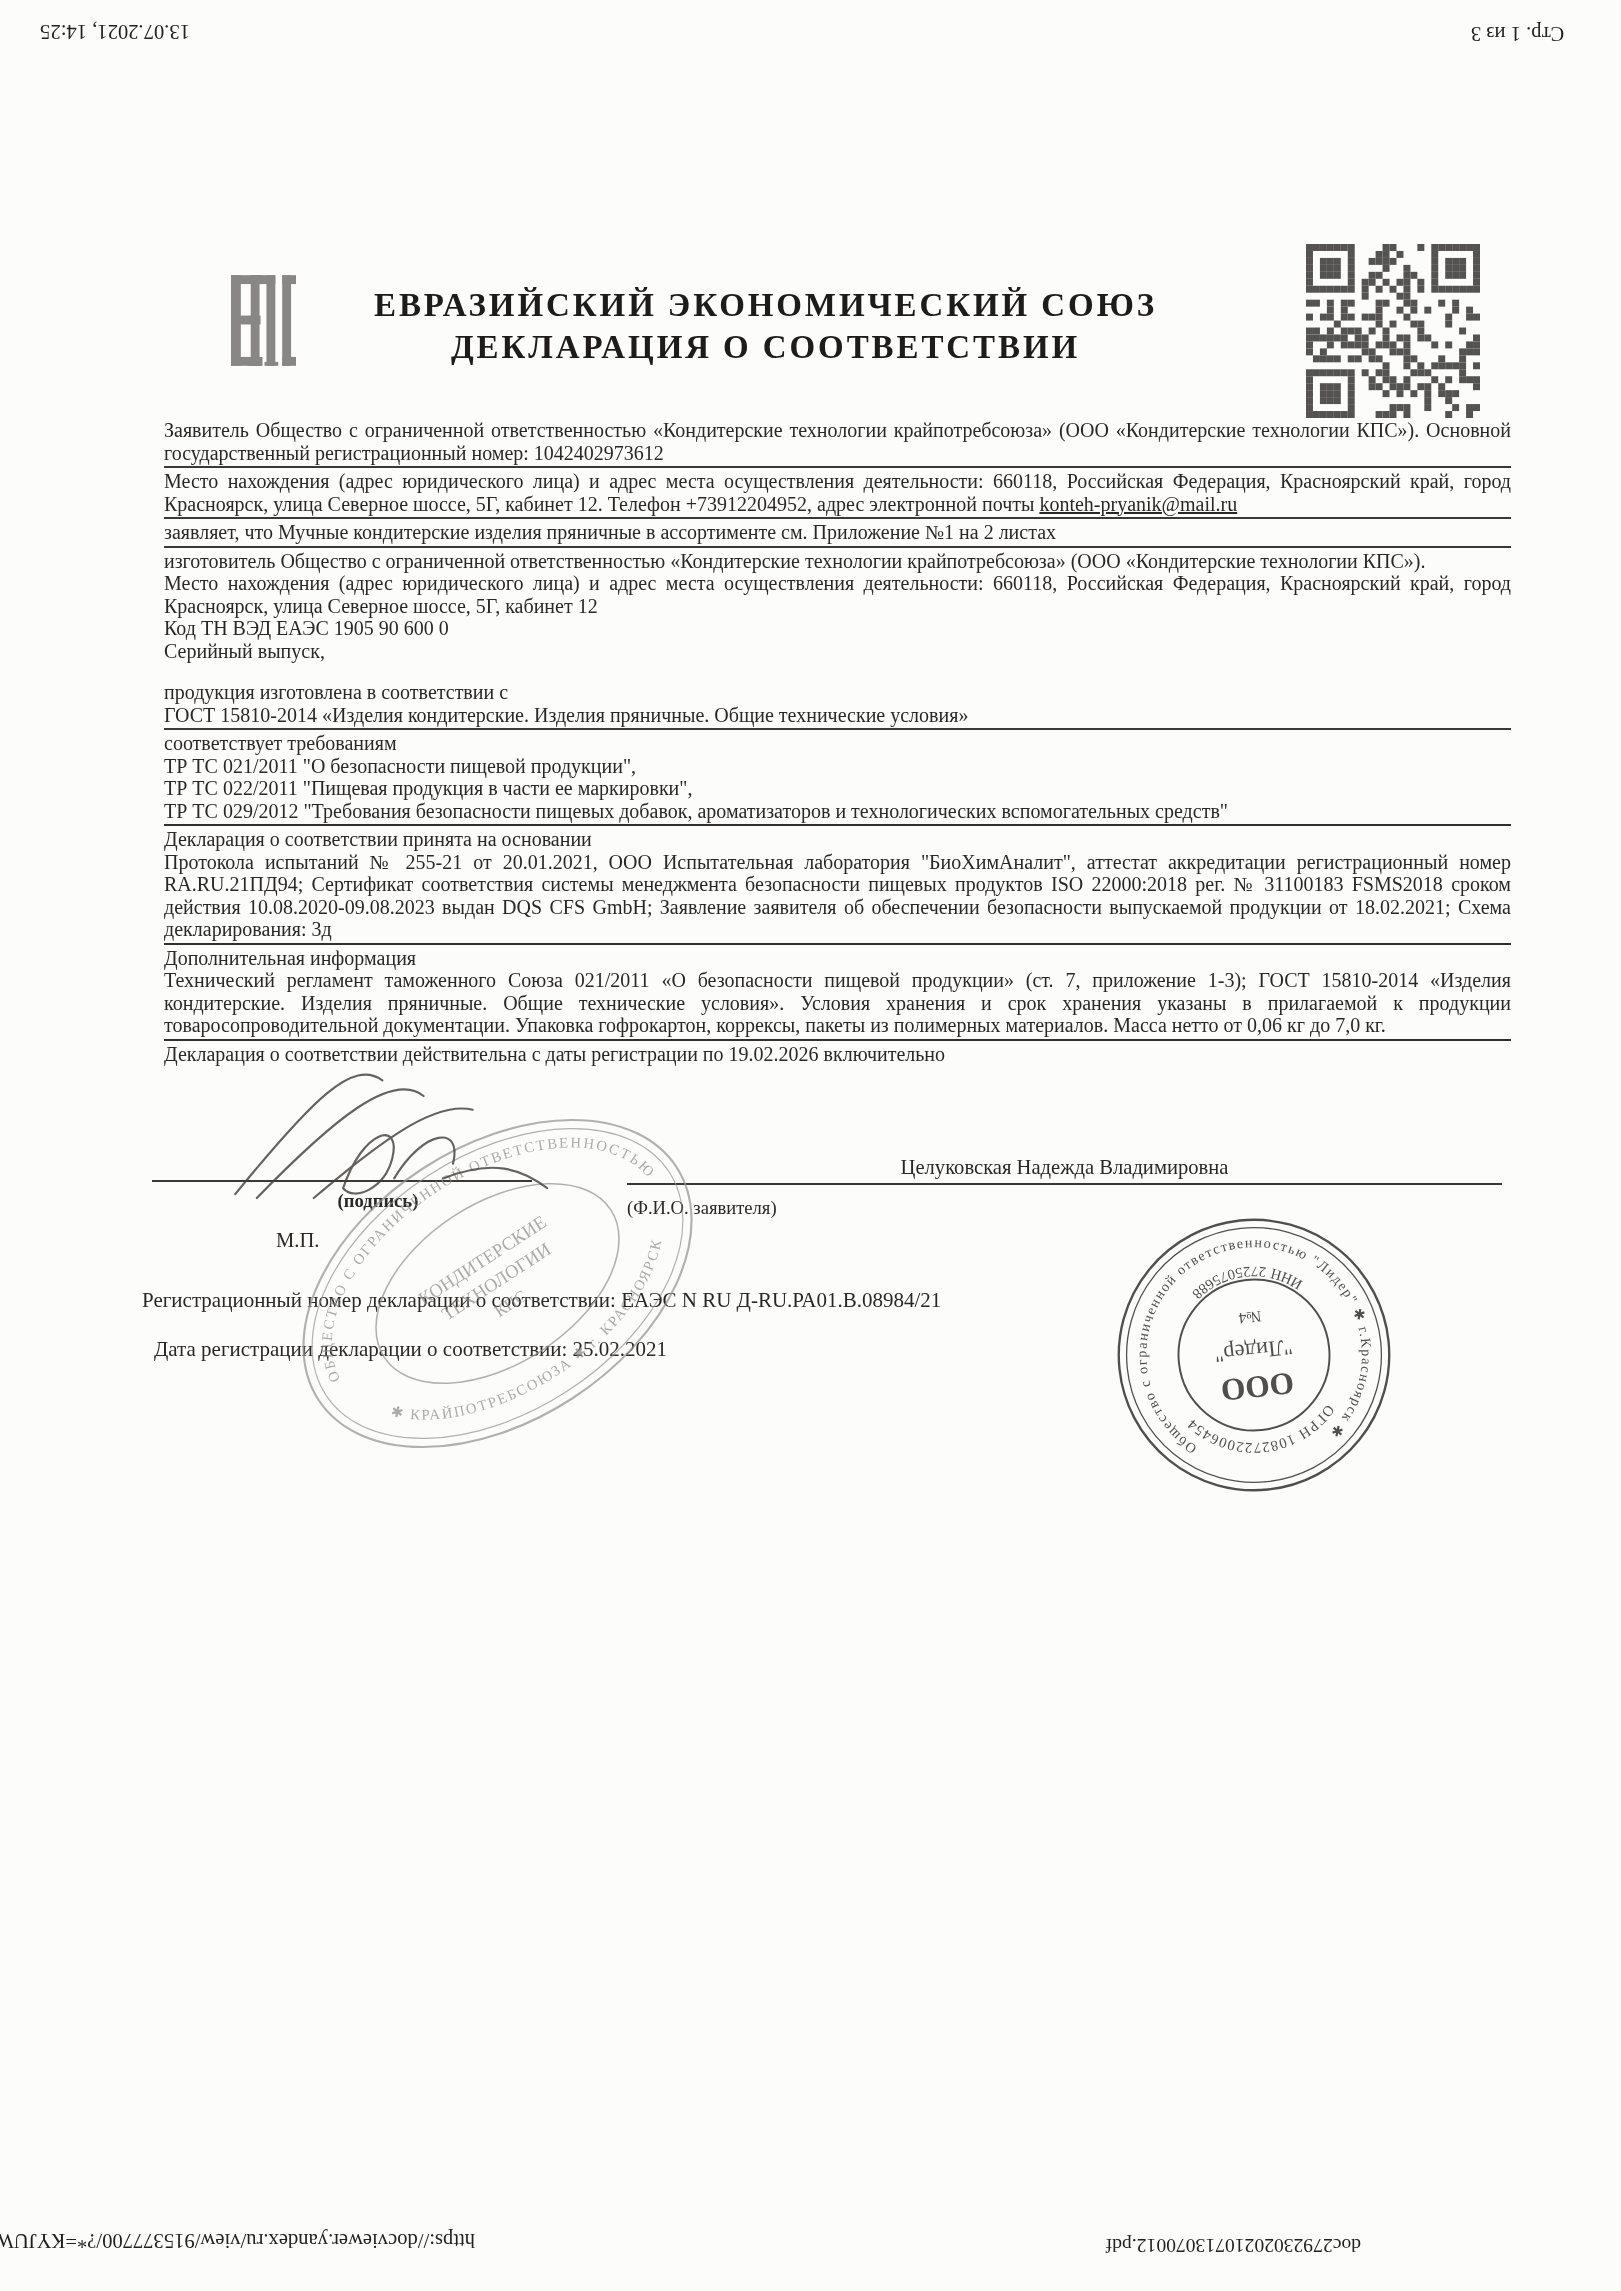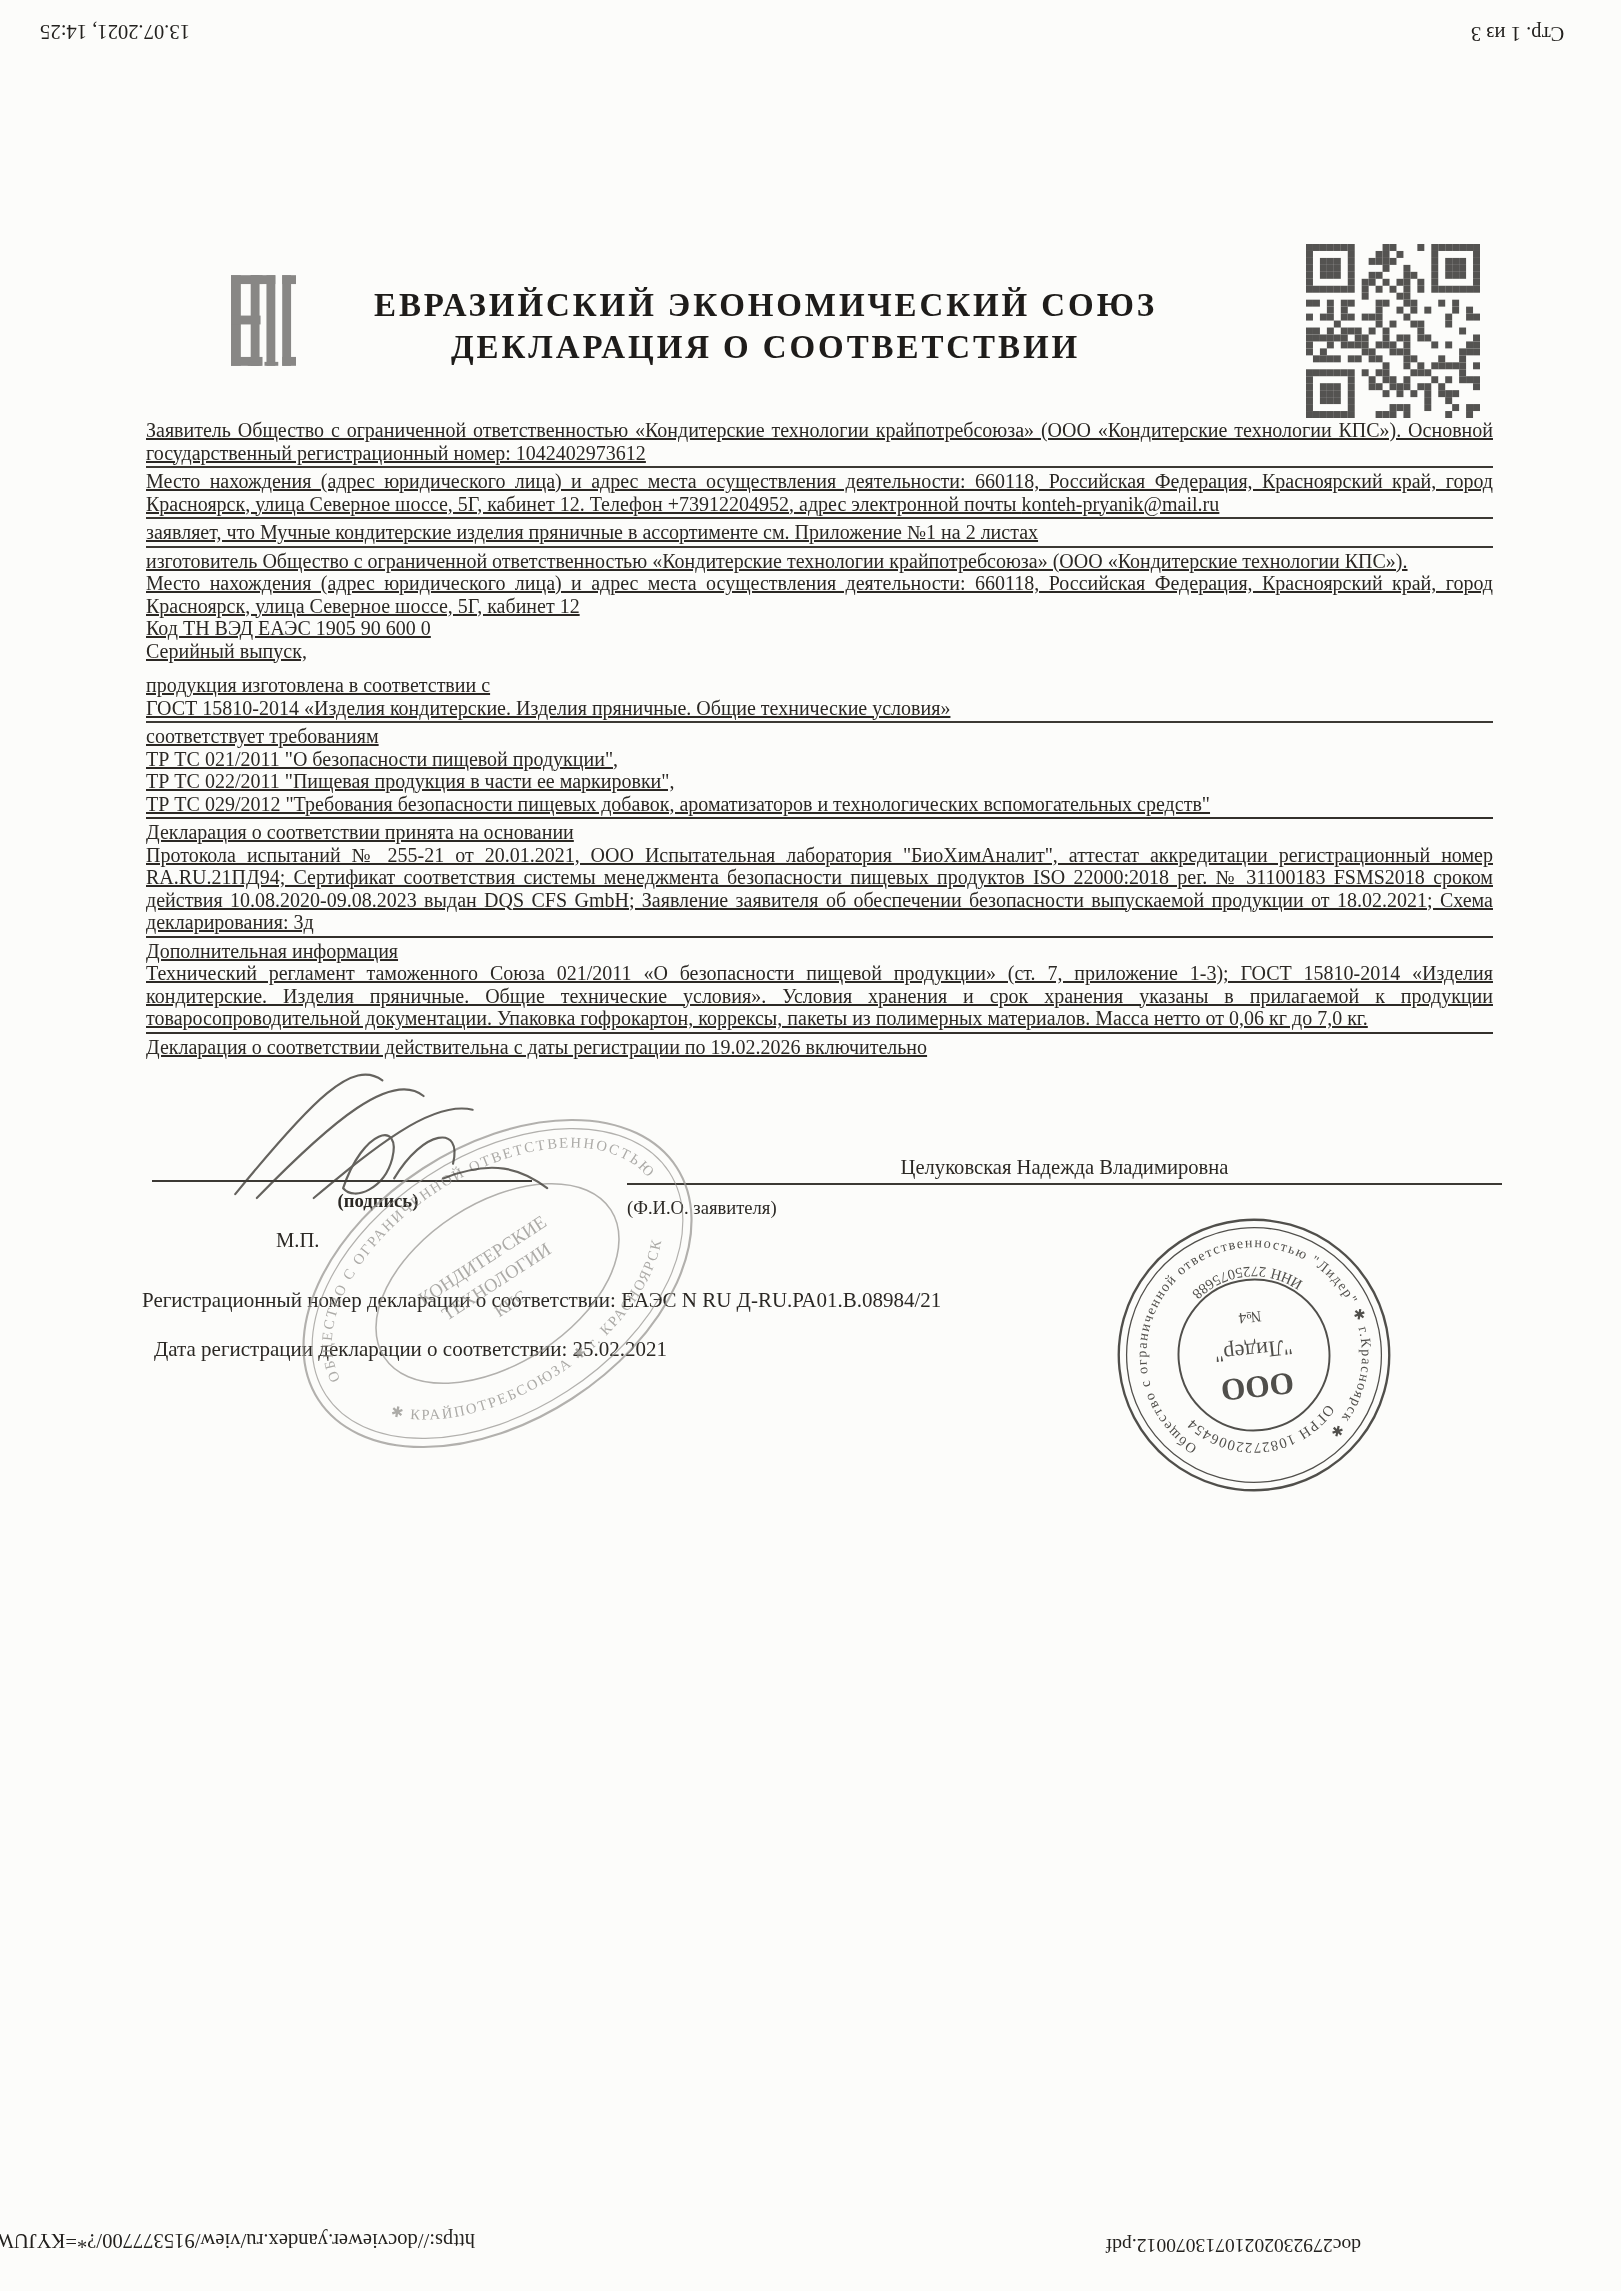--- a/index.html
+++ b/index.html
@@ -14,21 +14,21 @@
   .fname{left:1108px;top:2234px;width:253px;font-size:19.6px;}
   
   .eac{position:absolute;left:231px;top:275px;width:65px;height:91px;opacity:.82;filter:blur(0.4px);}
   
   .title{position:absolute;left:294px;top:284px;width:943px;text-align:center;
          font-weight:bold;font-size:33px;letter-spacing:2.9px;line-height:40px;color:#1e1c1a;
          transform:scaleY(1.04);transform-origin:top;}
   
   .qr{position:absolute;left:1306px;top:244px;width:174px;height:174px;opacity:.88;filter:blur(0.3px);}
   
-  .docbody{position:absolute;left:146px;top:419px;width:1347px;font-size:20px;line-height:22.5px;text-decoration:underline;}
+  .docbody{position:absolute;left:164px;top:419px;width:1347px;font-size:20px;line-height:22.5px;}
   .docbody p{margin:0;}
   .docbody p.just{text-align:justify;}
   .docbody p.rule{border-bottom:2px solid #3c3934;padding-bottom:2px;margin-bottom:2px;}
   .docbody p.rule-thick{border-bottom:2.5px solid #33302b;}
   .email{text-decoration:underline;}
   
   .sig-line{position:absolute;height:2px;background:#3c3934;}
   .line-left{left:152px;top:1180px;width:380px;}
   .line-right{left:627px;top:1183px;width:875px;}
   .applicant-name{position:absolute;left:627px;top:1156px;width:875px;text-align:center;font-size:20.6px;}
@@ -362,21 +362,21 @@
     </svg>
 
   <div class="docbody">
       <p class="line rule just">Заявитель Общество с ограниченной ответственностью «Кондитерские технологии крайпотребсоюза» (ООО «Кондитерские технологии КПС»). Основной государственный регистрационный номер: 1042402973612</p>
       <p class="line rule just"><span>Место нахождения (адрес юридического лица) и адрес места осуществления деятельности: 660118, Российская Федерация, Красноярский край, город Красноярск, улица Северное шоссе, 5Г, кабинет 12. Телефон +73912204952, адрес электронной почты </span><span class="email">konteh-pryanik@mail.ru</span></p>
       <p class="line rule">заявляет, что Мучные кондитерские изделия пряничные в ассортименте см. Приложение №1 на 2 листах</p>
       <p class="line just">изготовитель Общество с ограниченной ответственностью «Кондитерские технологии крайпотребсоюза» (ООО «Кондитерские технологии КПС»).</p>
       <p class="line just">Место нахождения (адрес юридического лица) и адрес места осуществления деятельности: 660118, Российская Федерация, Красноярский край, город Красноярск, улица Северное шоссе, 5Г, кабинет 12</p>
       <p class="line">Код ТН ВЭД ЕАЭС 1905 90 600 0</p>
       <p class="line" style="margin-top: 0;">Серийный выпуск,</p>
-      <p class="line" style="margin-top: 12px;">продукция изготовлена в соответствии с</p>
+      <p class="line" style="margin-top: 19px;">продукция изготовлена в соответствии с</p>
       <p class="line rule">ГОСТ 15810-2014 «Изделия кондитерские. Изделия пряничные. Общие технические условия»</p>
       <p class="line">соответствует требованиям</p>
       <p class="line">ТР ТС 021/2011 "О безопасности пищевой продукции",</p>
       <p class="line">ТР ТС 022/2011 "Пищевая продукция в части ее маркировки",</p>
       <p class="line rule rule-thick">ТР ТС 029/2012 "Требования безопасности пищевых добавок, ароматизаторов и технологических вспомогательных средств"</p>
       <p class="line">Декларация о соответствии принята на основании</p>
       <p class="line rule rule-thick just">Протокола испытаний № 255-21 от 20.01.2021, ООО Испытательная лаборатория "БиоХимАналит", аттестат аккредитации регистрационный номер RA.RU.21ПД94; Сертификат соответствия системы менеджмента безопасности пищевых продуктов ISO 22000:2018 рег. № 31100183 FSMS2018 сроком действия 10.08.2020-09.08.2023 выдан DQS CFS GmbH; Заявление заявителя об обеспечении безопасности выпускаемой продукции от 18.02.2021;  Схема декларирования: 3д</p>
       <p class="line">Дополнительная информация</p>
       <p class="line rule rule-thick just">Технический регламент таможенного Союза 021/2011 «О безопасности пищевой продукции» (ст. 7, приложение 1-3);  ГОСТ 15810-2014 «Изделия кондитерские. Изделия пряничные. Общие технические условия». Условия хранения и срок хранения указаны в прилагаемой к продукции товаросопроводительной документации. Упаковка гофрокартон, коррексы, пакеты из полимерных материалов. Масса нетто от 0,06 кг до 7,0 кг.</p>
       <p class="line">Декларация о соответствии  действительна с даты регистрации по 19.02.2026 включительно</p>

